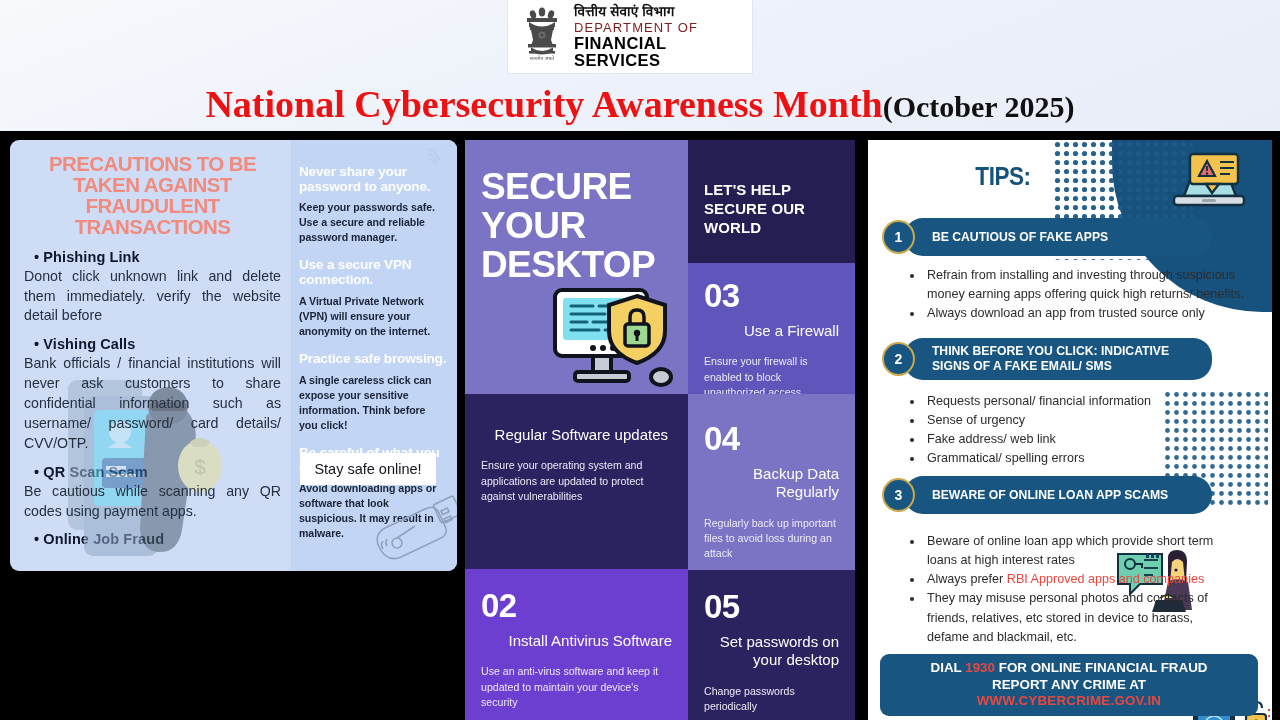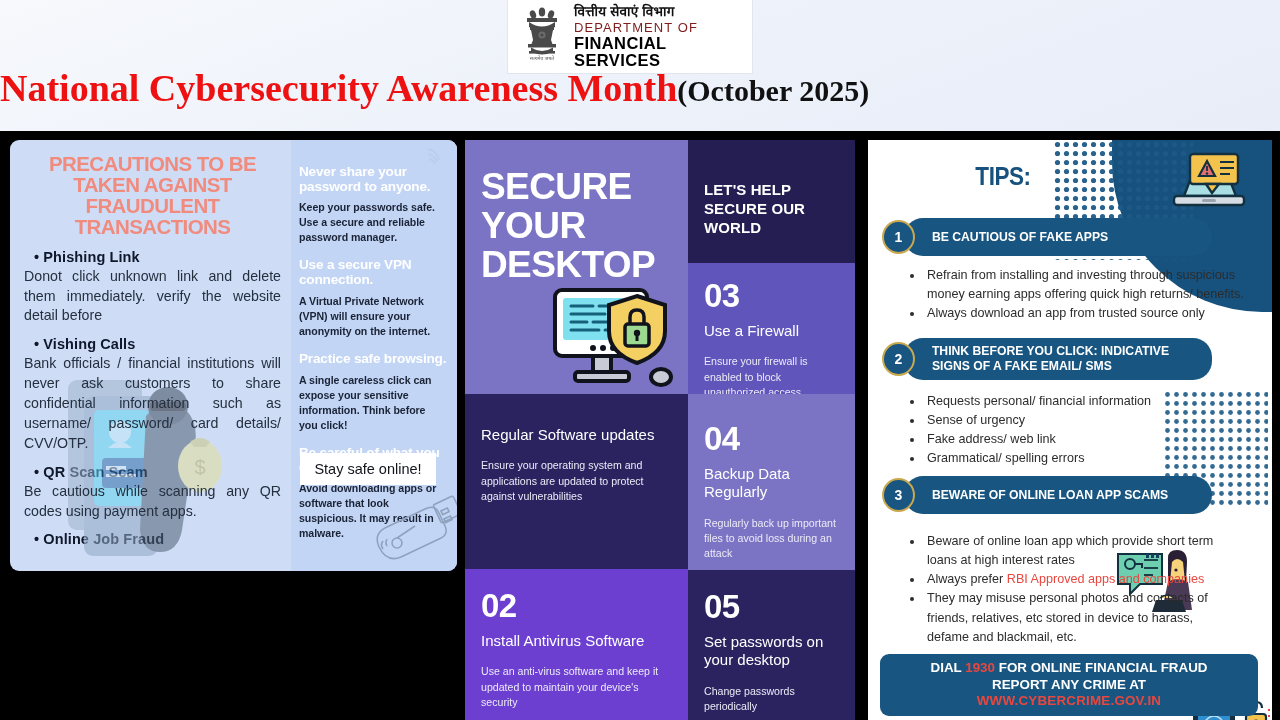--- a/index.html
+++ b/index.html
@@ -25,22 +25,22 @@
   #emblem-art { width: 52px; height: 66px; flex: 0 0 52px; }
   #emblem-text { display: flex; flex-direction: column; justify-content: center; line-height: 1; }
   #dept-hindi {
     font-size: 13.5px; font-weight: 700; color: #111; letter-spacing: .2px;
     font-family: "Liberation Sans", sans-serif; margin-bottom: 3px;
   }
   #dept-line1 { font-size: 13px; color: #7f1d1d; letter-spacing: 1.1px; font-weight: 400; margin-bottom: 1px; }
   #dept-line2 { font-size: 16.5px; color: #000; letter-spacing: .4px; font-weight: 800; }
 
   #main-title {
-    position: absolute; left: 0; top: 66px; width: 1280px;
-    text-align: left;
+    position: absolute; left: 0; top: 82px; width: 1280px;
+    text-align: center;
     font-family: "Liberation Serif", serif;
     font-size: 38px; font-weight: 700; white-space: nowrap;
   }
   #main-title .red { color: #ee1111; }
   #main-title .blk { color: #111111; font-size: 30px; }
 
   
   #strip {
     position: absolute; left: 0; top: 131px; width: 1280px; height: 589px;
     background: #000000;
@@ -104,21 +104,21 @@
     color: #ffffff; font-weight: 800; font-size: 37px; line-height: 1.05; letter-spacing: -.6px;
   }
   #p2-hero-art { position: absolute; right: 4px; bottom: -6px; width: 135px; height: 120px; }
   #p2-01 { height: 175px; background: #2b2260; padding: 22px 20px 0 16px; }
   #p2-02 { height: 151px; background: #6c3fd0; padding: 20px 16px 0 16px; }
   #p2-world { height: 123px; background: #241e52; padding: 40px 16px 0 16px; }
   #p2-03 { height: 131px; background: #5f55bb; padding: 16px 16px 0 16px; }
   #p2-04 { height: 176px; background: #7b74c4; padding: 28px 16px 0 16px; }
   #p2-05 { height: 150px; background: #2b2260; padding: 20px 16px 0 16px; }
   .p2-num { color: #ffffff; font-weight: 800; font-size: 33px; line-height: 1; letter-spacing: -.5px; }
-  .p2-ttl { color: #ffffff; font-weight: 400; font-size: 15px; line-height: 1.22; margin-top: 10px; }
+  .p2-ttl { color: #ffffff; font-weight: 400; font-size: 15px; line-height: 1.22; margin-top: 10px; text-align: right; }
   .p2-desc { color: #eceaf6; font-weight: 400; font-size: 10.6px; line-height: 1.45; margin-top: 14px; }
   #p2-world-title { color:#ffffff; font-weight: 800; font-size: 15px; line-height: 1.28; letter-spacing: .1px; }
 
   
   #panel3 {
     position: absolute; left: 868px; top: 9px; width: 404px; height: 580px;
     background: #ffffff; overflow: hidden;
   }
   #p3-corner {
     position: absolute; right: 0; top: 0; width: 160px; height: 172px;

